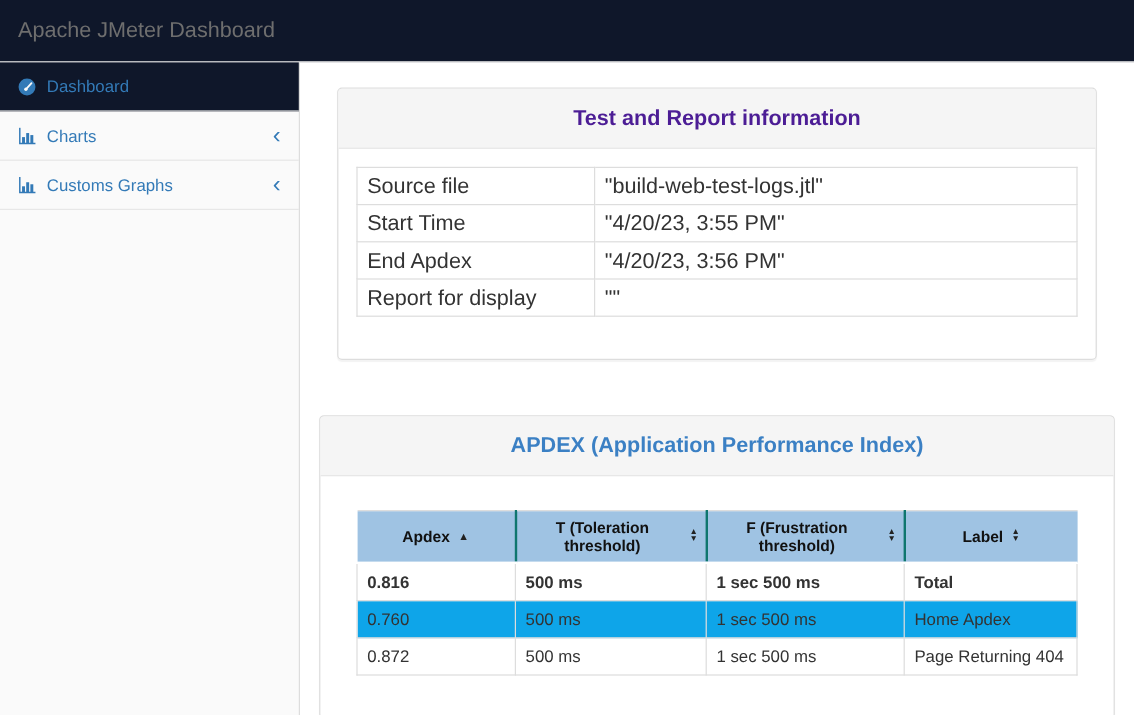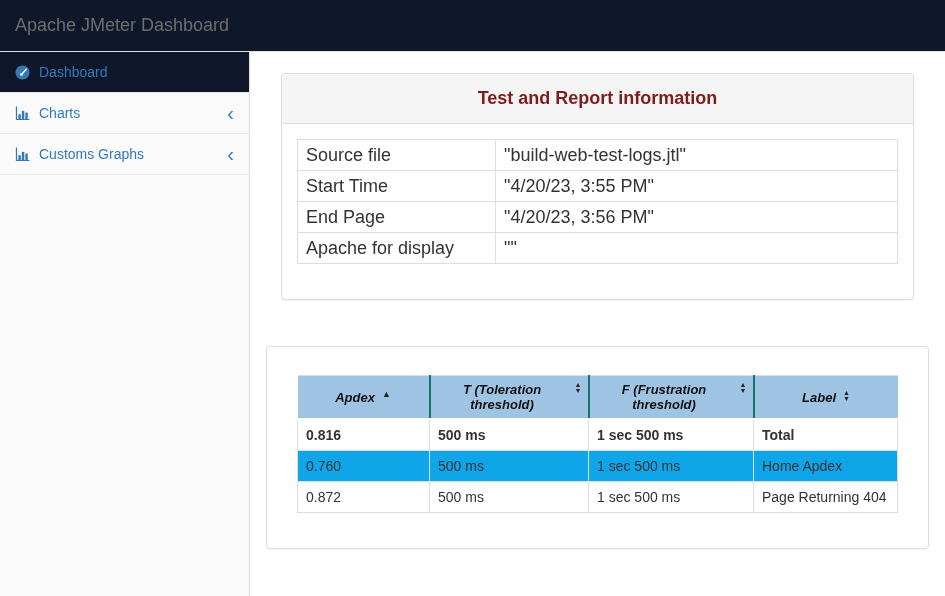--- a/index.html
+++ b/index.html
@@ -71,21 +71,21 @@
     border-bottom: 1px solid #ddd;
     border-radius: 3px 3px 0 0;
     padding: 12px 15px;
     text-align: center;
   }
   .panel-title { font-size: 18px; font-weight: bold; line-height: 25px; }
 
   #info-panel  { width: 633px; margin: 21px 0 0 31px; }
   #apdex-panel { width: 663px; margin: 46px 0 0 16px; }
 
-  #info-panel .panel-title  { color: #7f1d1d; }
+  #info-panel .panel-title  { color: #4c1d95; }
   #apdex-panel .panel-title { color: #3b80c4; }
 
   
   .info-body { padding: 15px; }
   table { border-collapse: collapse; width: 100%; }
   .info-table { margin-bottom: 20px; font-size: 18px; color: #333; }
   .info-table td {
     border: 1px solid #ddd;
     padding: 5px 8px;
     line-height: 20px;
@@ -101,21 +101,21 @@
     font-size: 13px;
     font-weight: bold;
     padding: 6px 6px;
     text-align: center;
     vertical-align: middle;
     cursor: pointer;
     border-bottom: 2px solid #fff;
     border-top: 1px solid #ddd;
   }
   .apdex-table th + th { border-left: 2px solid #0f766e; }
-  .th-inner { display: inline-flex; justify-content: center; gap: 7px; font-style: italic; }
+  .th-inner { display: inline-flex; align-items: center; justify-content: center; gap: 7px; }
   .sort-icon { display: inline-flex; flex-direction: column; line-height: 6px; font-size: 7px; color: #222; }
   .sort-icon.single { font-size: 9px; line-height: 9px; }
   .apdex-table td {
     border: 1px solid #ddd;
     padding: 5px 8px;
     line-height: 20px;
     background: #fff;
     margin-top: 30px;
   }
   .apdex-table tr.total td { font-weight: bold; }
@@ -178,33 +178,36 @@
           <tbody>
             <tr>
               <td class="k">Source file</td>
               <td>"build-web-test-logs.jtl"</td>
             </tr>
             <tr>
               <td class="k">Start Time</td>
               <td>"4/20/23, 3:55 PM"</td>
             </tr>
             <tr>
-              <td class="k">End Page</td>
+              <td class="k">End Apdex</td>
               <td>"4/20/23, 3:56 PM"</td>
             </tr>
             <tr>
-              <td class="k">Apache for display</td>
+              <td class="k">Report for display</td>
               <td>""</td>
             </tr>
           </tbody>
         </table>
       </div>
     </section>
 
     <section class="panel" id="apdex-panel">
+      <div class="panel-heading">
+        <span class="panel-title">APDEX (Application Performance Index)</span>
+      </div>
       <div class="apdex-body">
         <table class="apdex-table">
           <colgroup>
             <col style="width:22%">
               <col style="width:26.5%">
               <col style="width:27.5%">
               <col style="width:24%">
           </colgroup>
           <thead>
             <tr>

